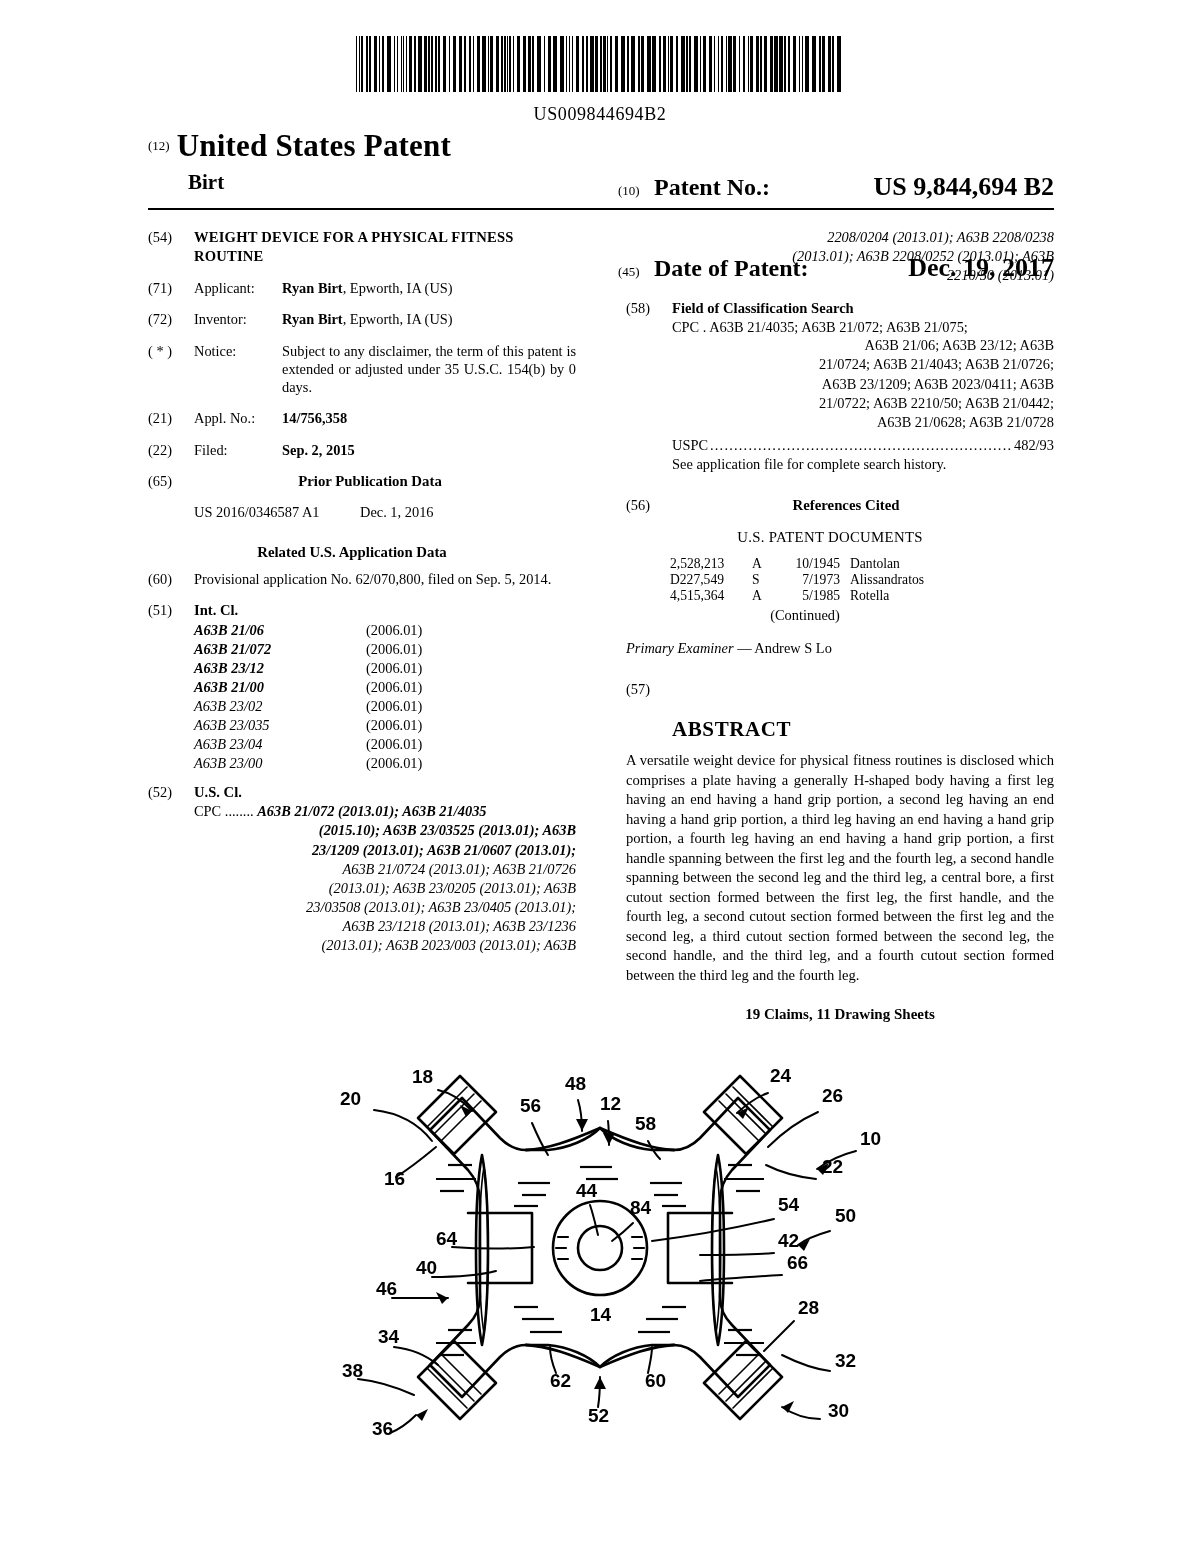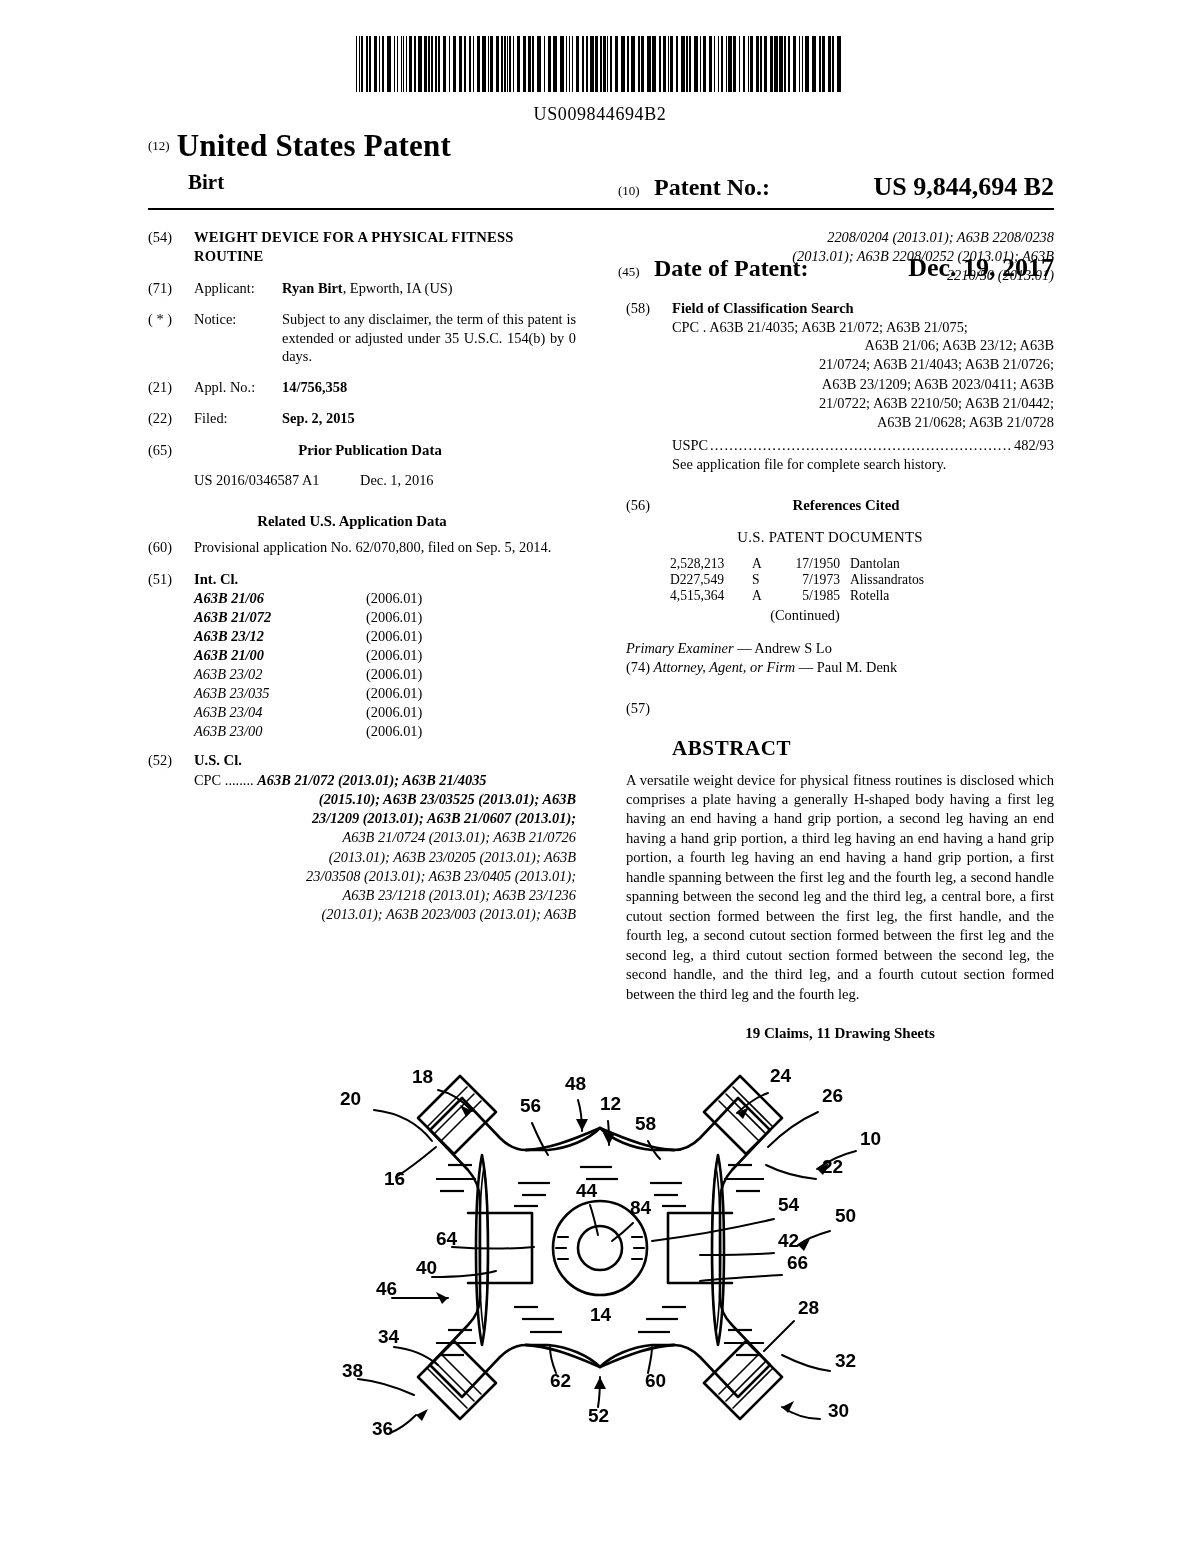--- a/index.html
+++ b/index.html
@@ -365,20 +365,24 @@
       <div class="fld">
         <span class="num">(54)</span>
         <span class="body title-54">WEIGHT DEVICE FOR A PHYSICAL FITNESS ROUTINE</span>
       </div>
 
       <div class="fld">
         <span class="num">(71)</span>
         <span class="body"><span class="lbl-inline">Applicant:</span><span class="b">Ryan Birt</span><span>, Epworth, IA (US)</span></span>
       </div>
 
+      <div class="fld">
+        <span class="num">(72)</span>
+        <span class="body"><span class="lbl-inline">Inventor:</span><span class="b">Ryan Birt</span><span>, Epworth, IA (US)</span></span>
+      </div>
 
       <div class="fld">
         <span class="num">( * )</span>
         <span class="body hang">
           <span class="hl" style="width:88px">Notice:</span>
           <span class="hr" style="text-align:justify">Subject to any disclaimer, the term of this patent is extended or adjusted under 35 U.S.C. 154(b) by 0 days.</span>
         </span>
       </div>
 
       <div class="fld">
@@ -497,41 +501,40 @@
       <div class="fld" style="margin-top:22px;margin-bottom:0">
         <span class="num">(56)</span>
         <span class="body refs-head" style="padding-right:34px">References Cited</span>
       </div>
 
       <div class="usdoc-head" style="padding-right:20px">U.S. PATENT DOCUMENTS</div>
       <div class="ref-table" id="ref-rows">
           <div class="ref-row">
             <span class="rc1">2,528,213</span>
             <span class="rc2">A</span>
-            <span class="rc3">17/1950</span>
+            <span class="rc3">10/1945</span>
             <span class="rc4">Dantolan</span>
           </div>
           <div class="ref-row">
             <span class="rc1">D227,549</span>
             <span class="rc2">S</span>
             <span class="rc3">7/1973</span>
             <span class="rc4">Alissandratos</span>
           </div>
           <div class="ref-row">
             <span class="rc1">4,515,364</span>
             <span class="rc2">A</span>
             <span class="rc3">5/1985</span>
             <span class="rc4">Rotella</span>
           </div>
         </div>
       <div class="continued">(Continued)</div>
 
       <div class="examiner">
         <div><span class="i">Primary Examiner</span> <span>— Andrew S Lo</span></div>
-        <div><span>(74)</span> <span class="i">Attorney, Agent, or Firm</span> <span>— Paul M. Denk</span></div>
       </div>
 
       <div class="abs-head-row">
         <span class="an">(57)</span>
         <span class="at">ABSTRACT</span>
       </div>
       <div class="abstract-body">A versatile weight device for physical fitness routines is disclosed which comprises a plate having a generally H-shaped body having a first leg having an end having a hand grip portion, a second leg having an end having a hand grip portion, a third leg having an end having a hand grip portion, a fourth leg having an end having a hand grip portion, a first handle spanning between the first leg and the fourth leg, a second handle spanning between the second leg and the third leg, a central bore, a first cutout section formed between the first leg, the first handle, and the fourth leg, a second cutout section formed between the first leg and the second leg, a third cutout section formed between the second leg, the second handle, and the third leg, and a fourth cutout section formed between the third leg and the fourth leg.</div>
       <div class="claims-line">19 Claims, 11 Drawing Sheets</div>
 
     </div>

